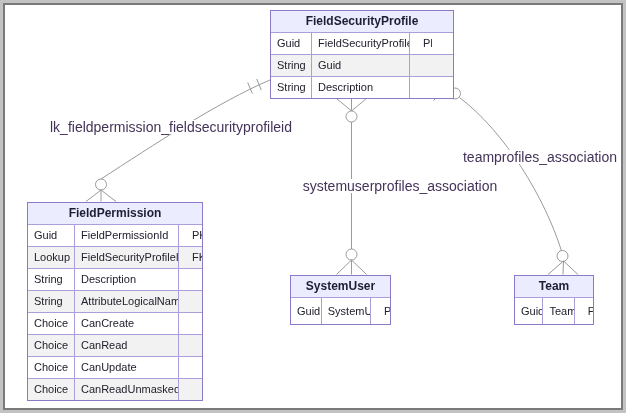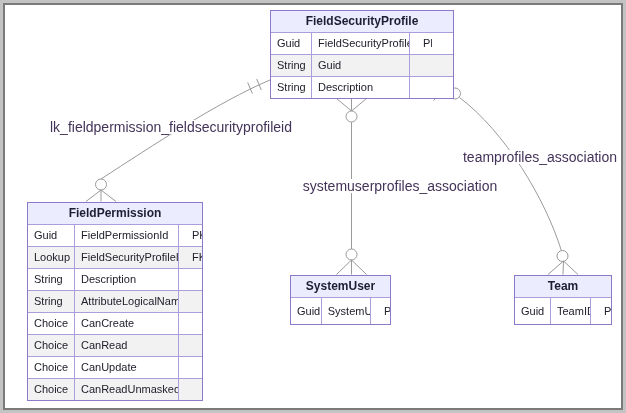--- a/index.html
+++ b/index.html
@@ -40,21 +40,21 @@
   .e0 { left:270px; top:10px;  width:184px; }
   .e0 .t{width:40px} .e0 .a{width:98px} .e0 .k{width:23px}
 
   .e1 { left:14px;  top:202px; width:176px;margin-left:13px; }
   .e1 .t{width:46px} .e1 .a{width:104px} .e1 .k{width:24px}
 
   .e2 { left:290px; top:275px; width:101px; }
   .e2 .c{height:26px; line-height:26px}
   .e2 .t{width:37px} .e2 .a{width:62px} .e2 .k{width:22px}
 
-  .e3 { left:514px; top:275px; width:98px; }
+  .e3 { left:514px; top:275px; width:80px; }
   .e3 .c{height:26px; line-height:26px}
   .e3 .t{width:35px} .e3 .a{width:40px} .e3 .k{width:21px}
 </style>
 </head>
 <body>
 
 <svg class="lines" width="626" height="413">
 
   <g>
     <path d="M 270 80 C 218 102 152 146 101 179"></path>

